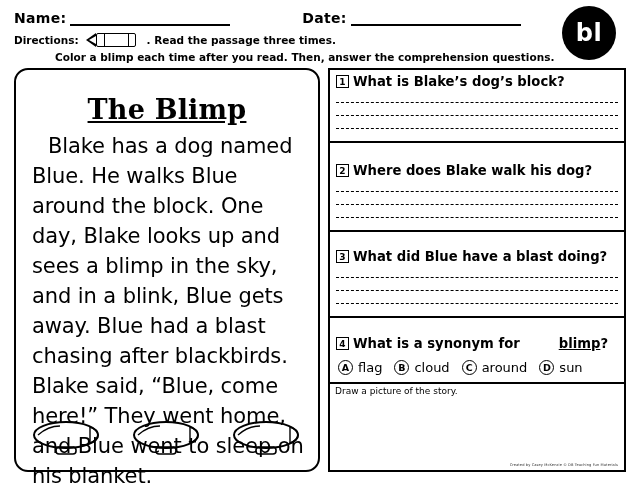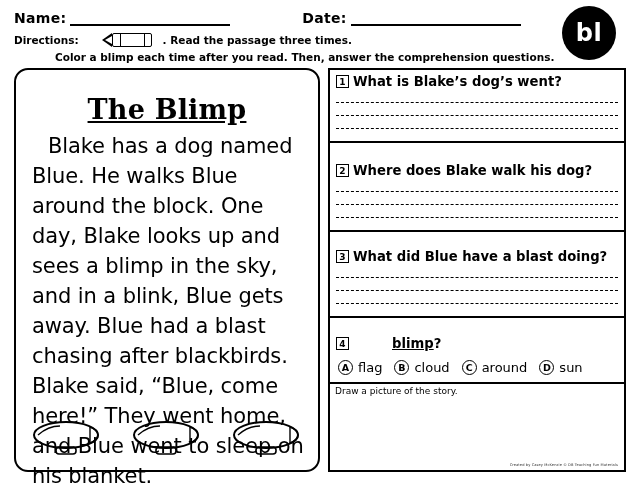--- a/index.html
+++ b/index.html
@@ -53,21 +53,21 @@
   .dir-line1, .dir-line2 {
     font-family: "DejaVu Sans", sans-serif;
     font-size: 10.5px;
     font-weight: bold;
     white-space: nowrap;
     display: flex;
     align-items: center;
   }
   .dir-line1 { margin-top: 7px; }
   .dir-line2 { margin-top: 4px; font-weight: bold; font-style: normal; margin-left: 41px; }
-  .dir-strong { margin-right: 20px; }
+  .dir-strong { margin-right: 4px; }
 
   
   .crayon {
     position: relative;
     display: inline-block;
     width: 58px;
     height: 14px;
     margin: 0 3px;
     vertical-align: middle;
   }
@@ -317,21 +317,21 @@
         <line x1="43" y1="29" x2="45" y2="30" stroke="#000" stroke-width="1.2"></line>
       </svg>
     </div>
   </div>
 
   <div class="panel right-panel">
 
     <div class="q-block" style="top:4px;">
       <div class="q-head">
         <span class="q-num">1</span>
-        <span>What is Blake’s dog’s went?</span>
+        <span>What is Blake’s dog’s block?</span>
       </div>
       <div class="dash-line" style="margin-top:13px;"></div>
       <div class="dash-line" style="margin-top:12px;"></div>
       <div class="dash-line" style="margin-top:12px;"></div>
       <div class="solid-sep" style="margin-top:12px;"></div>
     </div>
 
     <div class="q-block" style="top:90px;">
       <div class="q-head" style="padding-top:3px;">
         <span class="q-num">2</span>
@@ -350,20 +350,21 @@
       </div>
       <div class="dash-line" style="margin-top:13px;"></div>
       <div class="dash-line" style="margin-top:12px;"></div>
       <div class="dash-line" style="margin-top:12px;"></div>
       <div class="solid-sep" style="margin-top:12px;"></div>
     </div>
 
     <div class="q-block" style="top:262px;">
       <div class="q-head" style="padding-top:4px;">
         <span class="q-num">4</span>
+        <span>What is a synonym for </span>
         <span class="u">blimp</span>
         <span>?</span>
       </div>
       <div class="choices" style="margin-top:9px;">
         <span class="choice">
           <span class="bubble">A</span>
           <span>flag</span>
         </span>
         <span class="choice">
           <span class="bubble">B</span>

